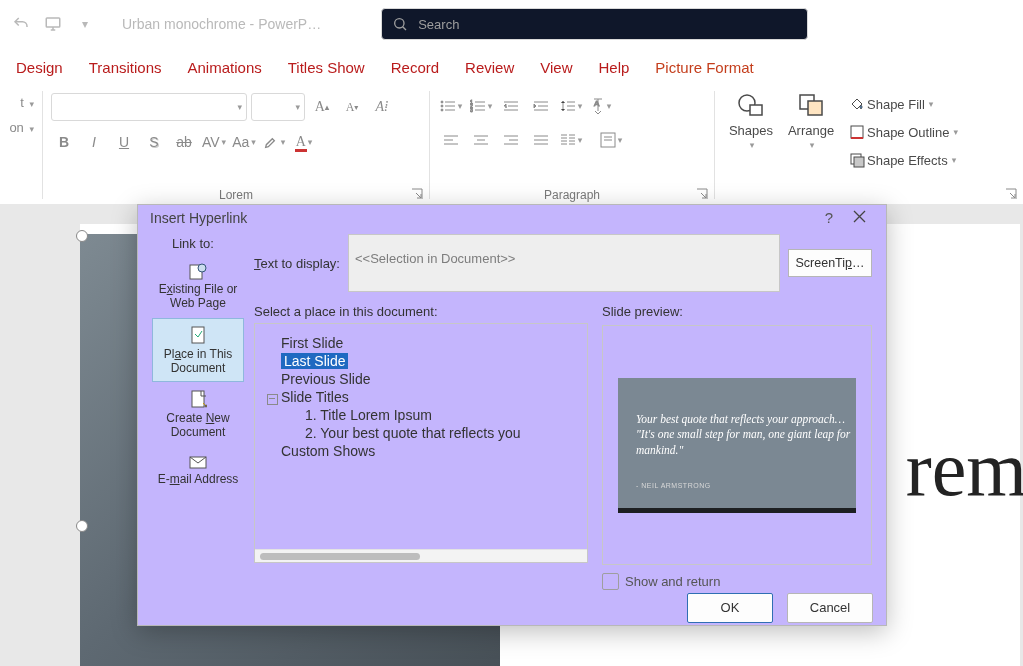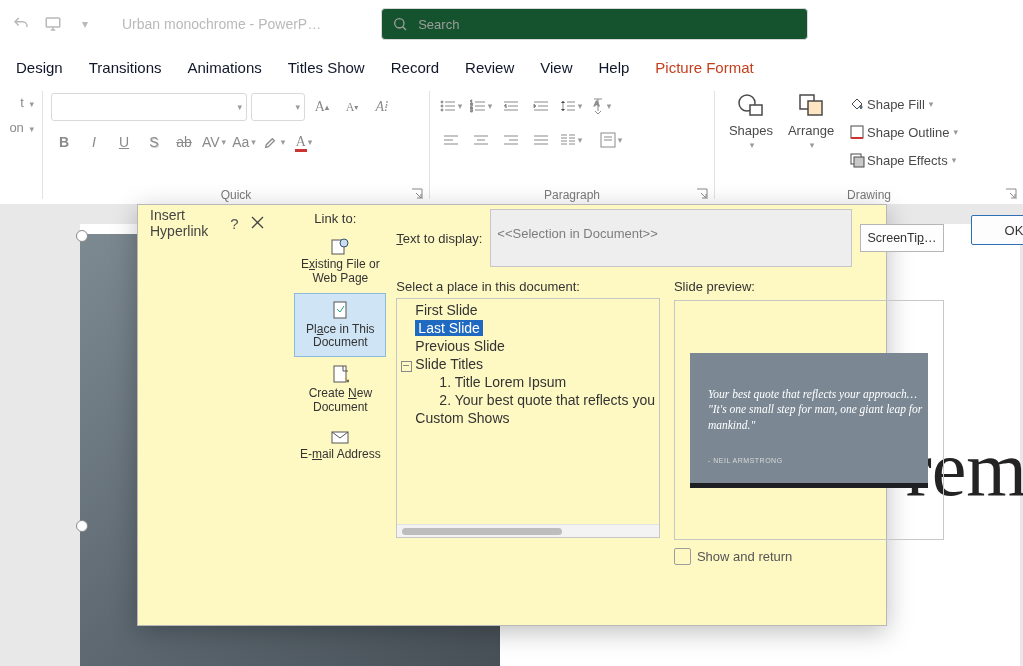--- a/index.html
+++ b/index.html
@@ -2,26 +2,26 @@
 <html><head>
 <meta charset="utf-8">
 <style>
 html,body{margin:0;padding:0;font-family:"Segoe UI",Arial,sans-serif;font-size:13px;background:#fff;color:#333;overflow:hidden}
 body{width:1023px;height:666px;position:relative}
 
 
 .titlebar{height:48px;display:flex;align-items:center;padding:0 8px;gap:6px}
 .titlebar .qat-btn{width:26px;height:26px;display:flex;align-items:center;justify-content:center;color:#b9b9b9;font-size:16px}
 .titlebar .doctitle{margin-left:18px;color:#b9b9b9;font-size:14px}
-.searchbox{margin-left:54px;width:405px;height:30px;border:1px solid #d9d9d9;border-radius:4px;background:#14532d;display:flex;align-items:center;padding:0 10px;color:#9e9e9e}
+.searchbox{margin-left:54px;width:405px;height:30px;border:1px solid #d9d9d9;border-radius:4px;background:#0f172a;display:flex;align-items:center;padding:0 10px;color:#9e9e9e}
 .searchbox svg{margin-right:10px}
 
 
 .tabs{height:36px;display:flex;align-items:flex-end;padding-left:16px;gap:26px;border-bottom:1px solid #fff}
-.tabs span{font-size:15px;color:#0f172a;padding-bottom:8px;cursor:default}
+.tabs span{font-size:15px;color:#b91c1c;padding-bottom:8px;cursor:default}
 .tabs .contextual{color:#c43e1c}
 
 
 .ribbon{height:120px;background:#fff;border-bottom:1px solid #d9d9d9;display:flex}
 .group{position:relative;border-right:0;padding:4px 8px 18px 8px;display:flex;flex-direction:column;justify-content:flex-start}
 .group-label{position:absolute;bottom:3px;left:0;right:0;text-align:center;font-size:12px;color:#7a7a7a}
 .dlaunch{position:absolute;right:6px;bottom:5px;width:12px;height:12px;color:#8a8a8a}
 .row{display:flex;align-items:center;gap:4px}
 .btn{display:flex;align-items:center;justify-content:center;color:#8a8a8a;border-radius:3px;height:26px;min-width:26px;font-size:14px}
 .dd{font-size:9px;margin-left:2px;color:#9a9a9a}
@@ -37,21 +37,21 @@
 
 
 .canvas{position:absolute;left:0;right:0;top:204px;bottom:0;background:#e8e8e8}
 .slide-edge{position:absolute;left:80px;top:20px;width:940px;height:500px;background:#fff}
 .photo{position:absolute;left:80px;top:30px;width:420px;height:630px;background:linear-gradient(135deg,#7e8a92 0%,#5e6972 40%,#3d454b 100%)}
 .photo::after{content:"";position:absolute;left:30px;bottom:0;right:30px;height:180px;background:linear-gradient(0deg,#2e3438 0%,#565f66 100%);clip-path:polygon(0 100%,100% 100%,100% 40%,85% 30%,70% 42%,55% 25%,40% 40%,25% 20%,10% 38%,0 28%)}
 .selhandle{position:absolute;width:10px;height:10px;border:1px solid #888;background:#fff;border-radius:50%}
 .bigtext{position:absolute;right:-4px;top:220px;font-family:Georgia,serif;font-size:78px;color:#232323}
 
 
-.dialog{position:absolute;left:137px;top:204px;width:748px;height:420px;background:#fef9c3;border:1px solid #b8b8b8;box-shadow:0 6px 24px rgba(0,0,0,.25);display:flex;flex-direction:row}
+.dialog{position:absolute;left:137px;top:204px;width:748px;height:420px;background:#c4b5fd;border:1px solid #b8b8b8;box-shadow:0 6px 24px rgba(0,0,0,.25);display:flex;flex-direction:column}
 .dlg-title{height:36px;display:flex;align-items:center;padding:0 12px;font-size:14px;color:#444}
 .dlg-title .sp{flex:1}
 .dlg-title .icn{width:30px;text-align:center;color:#555;font-size:15px}
 .dlg-body{flex:1;display:flex;padding:4px 14px 0 14px;gap:10px}
 .dlg-foot{height:50px;display:flex;align-items:center;justify-content:flex-end;gap:14px;padding:0 13px}
 .pushbtn{min-width:84px;height:28px;border:1px solid #b6b6b6;background:#fdfdfd;border-radius:2px;font-size:13px;color:#333;display:flex;align-items:center;justify-content:center}
 .pushbtn.primary{border-color:#2f6fb3}
 
 
 .linkto{width:92px;display:flex;flex-direction:column;align-items:center;font-size:12px;color:#333}
@@ -61,21 +61,21 @@
 .lt-item svg{display:block;margin:0 auto 3px auto}
 
 
 .midcol{flex:1;display:flex;flex-direction:column;gap:6px}
 .disp-row{display:flex;align-items:center;gap:8px;margin-bottom:6px}
 .disp-row label{font-size:13px;color:#333}
 .disp-input{flex:1;height:24px;border:1px solid #c7c7c7;background:#eee;color:#7d7d7d;padding:16px 6px;font-size:13px}
 .treebox{border:1px solid #c7c7c7;height:234px;overflow:auto;font-size:14px;padding:2px 0}
 .treebox::-webkit-scrollbar{height:12px}
 .treebox::-webkit-scrollbar-thumb{background:#c2c2c2;border-radius:6px}
-.treebox ul{list-style:none;margin:0;padding:0}
+.treebox ul{list-style:none;margin:8px;padding:0}
 .treebox li{padding:1px 4px 1px 18px;white-space:nowrap;position:relative}
 .treebox li.sel span{background:#1f69c1;color:#fff;padding:0 3px}
 .treebox li.child{padding-left:42px}
 .treebox li.head{padding-left:18px}
 .treebox li.head::before{content:"";position:absolute;left:4px;top:6px;width:9px;height:9px;border:1px solid #8a8a8a}
 .treebox li.head::after{content:"";position:absolute;left:6px;top:10px;width:6px;height:1px;background:#8a8a8a}
 .treebox-wrap{position:relative}
 .treebox-wrap .hbar{position:absolute;left:1px;right:1px;bottom:1px;height:12px;background:#f3f3f3;border-top:1px solid #e3e3e3}
 .treebox-wrap .hthumb{position:absolute;left:6px;bottom:3px;width:160px;height:7px;background:#bdbdbd;border-radius:4px}
 
@@ -174,21 +174,21 @@
             <path d="M4 20l4-1 9-9-3-3-9 9-1 4z"></path>
           </svg>
           <span class="dd">▾</span>
       </div>
       <div class="btn" style="position:relative">
           <span style="font-family:serif">A</span>
           <span style="position:absolute;left:4px;right:10px;bottom:3px;height:3px;background:#c33"></span>
           <span class="dd">▾</span>
         </div>
     </div>
-    <div class="group-label">Quick</div>
+    <div class="group-label">Lorem</div>
     <svg class="dlaunch" viewBox="0 0 12 12">
         <path d="M1 1h10v10" fill="none" stroke="#8a8a8a"></path>
         <path d="M5 5l5 5M10 6v4h-4" fill="none" stroke="#8a8a8a"></path>
       </svg>
   </div>
   <div class="sep"></div>
 
   <div class="group" style="width:268px">
     <div class="row" style="margin-bottom:8px;margin-top:4px">
       <div class="btn">
@@ -318,21 +318,20 @@
         <div class="ql">
           <svg width="16" height="16" viewBox="0 0 16 16" fill="none" stroke="#4a4a4a">
               <rect x="2" y="2" width="10" height="10" fill="#fff"></rect>
               <rect x="5" y="5" width="10" height="10" fill="#c8c8c8"></rect>
             </svg>
           <span>Shape Effects</span>
             <span class="dd">▾</span>
         </div>
       </div>
     </div>
-    <div class="group-label">Drawing</div>
     <svg class="dlaunch" viewBox="0 0 12 12">
         <path d="M1 1h10v10" fill="none" stroke="#8a8a8a"></path>
         <path d="M5 5l5 5M10 6v4h-4" fill="none" stroke="#8a8a8a"></path>
       </svg>
   </div>
 </div>
 
 <div class="canvas">
   <div class="slide-edge"></div>
   <div class="photo"></div>

